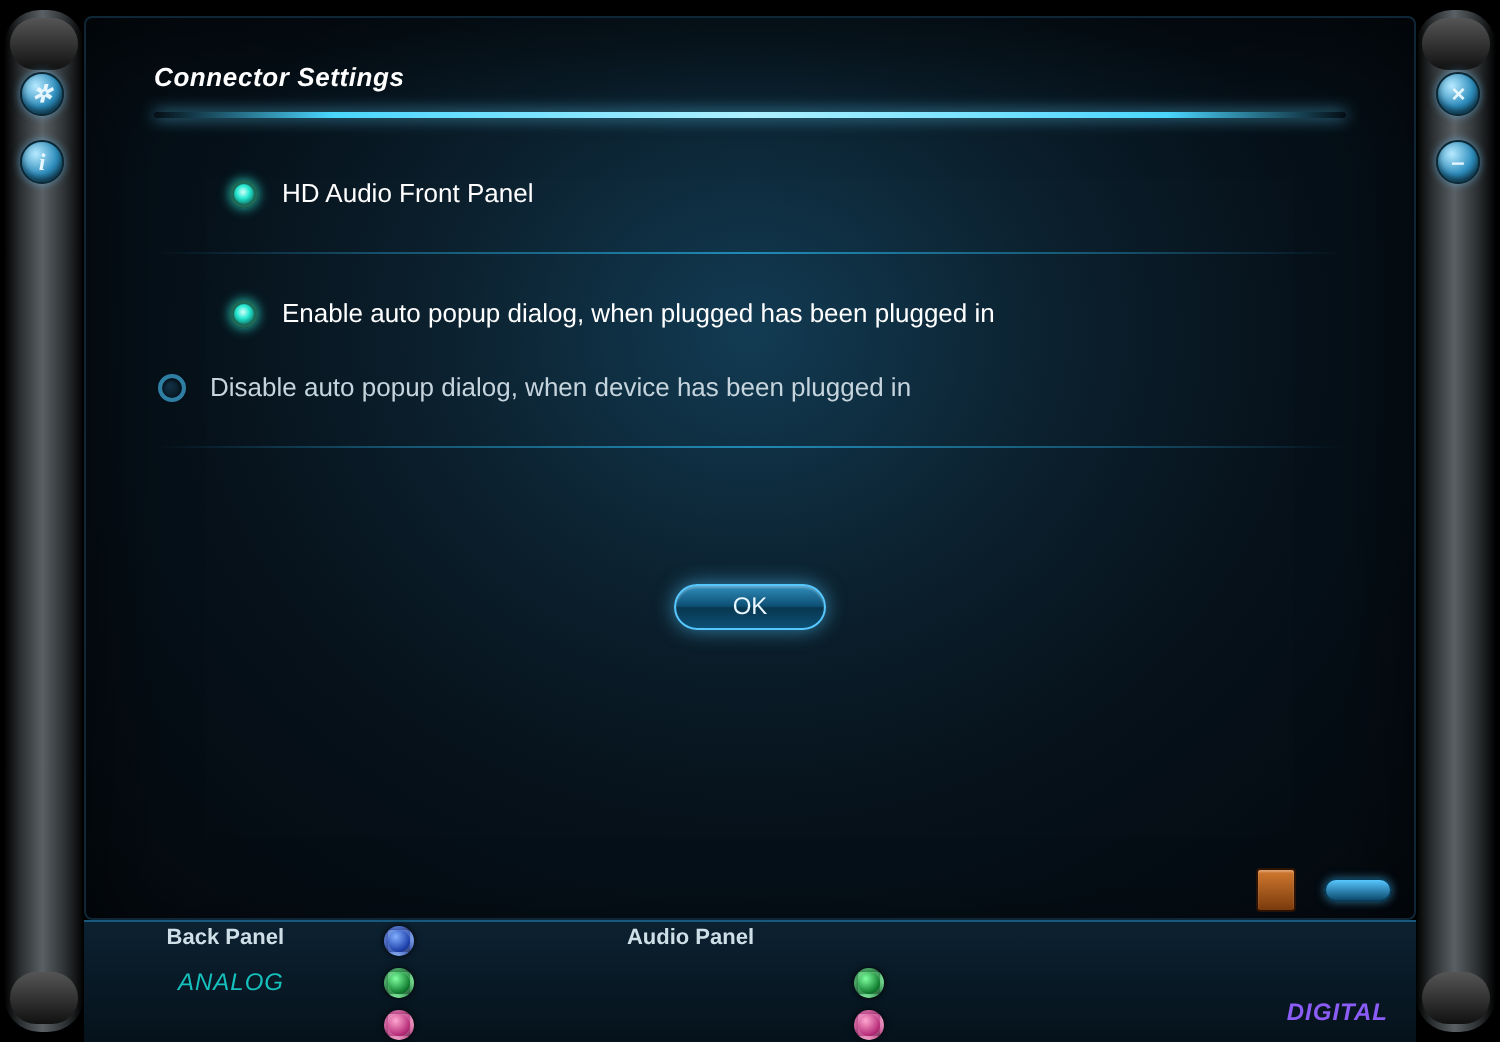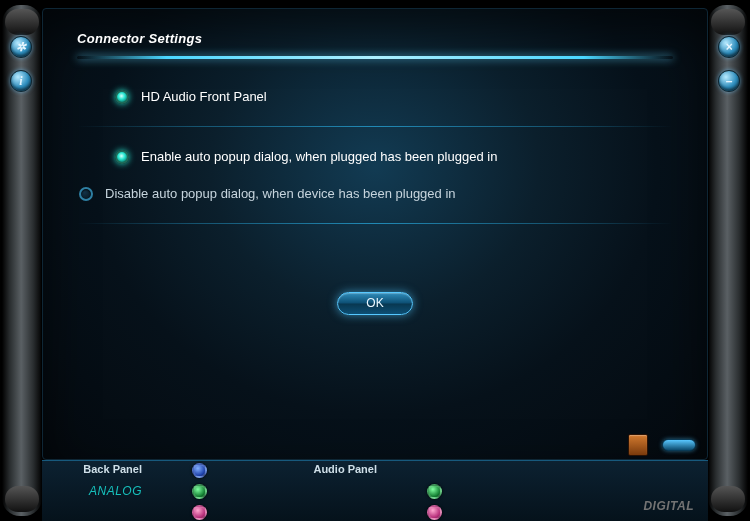--- a/index.html
+++ b/index.html
@@ -210,21 +210,21 @@
     border-radius: 6px;
     background: linear-gradient(180deg,#58c7ff,#0d4b6e);
     border:1px solid #0a3a55;
     box-shadow: 0 0 4px rgba(80,200,255,.5);
     cursor:pointer;
   }
   .digital-label{
     position:absolute;
     right: 56px;
     bottom: 8px;
-    color:#737373;
+    color:#8b5cf6;
     font-size:12px;
     font-weight:bold;
     font-style:italic;
     letter-spacing:.5px;
   }
 </style>
 </head>
 <body>
 
 <div class="pillar left"></div>

